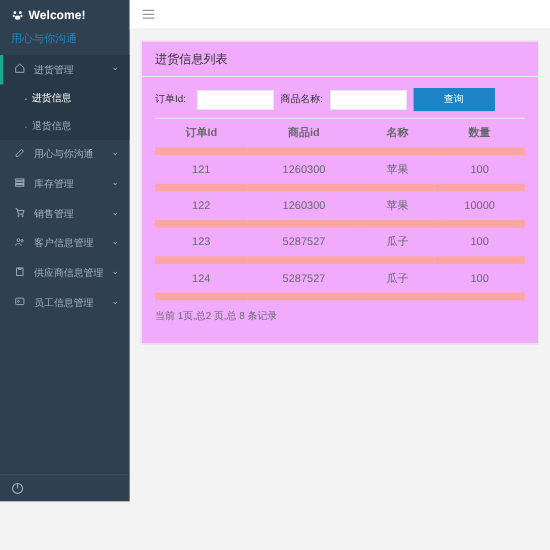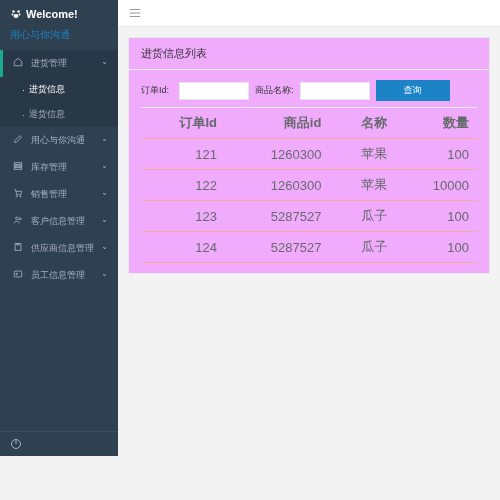--- a/index.html
+++ b/index.html
@@ -30,21 +30,21 @@
 .panel { background: #f0abfc; border: 1px solid #e7eaec; }
 .panel-h { padding: 8px 12px; border-bottom: 1px solid #e7eaec; font-size: 11px; color: #333; }
 .panel-b { padding: 10px 12px; }
 
 .frow { display: flex; align-items: center; gap: 6px; margin-bottom: 6px; flex-wrap: wrap; }
 .flabel { font-size: 9px; color: #333; min-width: 32px; }
 .finput { border: 1px solid #e5e6e7; padding: 3px 4px; font-size: 9px; width: 70px; height: 18px; }
 .fbtn { background: #1c84c6; color: #fff; border: none; padding: 4px 28px; font-size: 9px; cursor: pointer; }
 
 .tbl { width: 100%; border-collapse: collapse; margin-top: 6px; }
-.tbl th, .tbl td { text-align: right; padding: 6px 8px; border-bottom: 1px solid #fca5a5; font-size: 13px; color: #676a6c; }
+.tbl th, .tbl td { text-align: center; padding: 6px 8px; border-bottom: 7px solid #fca5a5; font-size: 10px; color: #676a6c; }
 .tbl th { border-top: 1px solid #e7eaec; font-weight: bold; }
 
 .pager { padding: 8px 0; font-size: 9px; color: #676a6c; }
 
 svg { display: block; }
 </style>
 </head>
 <body>
 
 <div class="app">
@@ -206,17 +206,18 @@
                 </tr>
                 <tr>
                   <td>124</td>
                   <td>5287527</td>
                   <td>瓜子</td>
                   <td>100</td>
                 </tr>
               </tbody>
           </table>
 
+          <div class="pager">当前 1页,总2 页,总 8 条记录</div>
         </div>
       </div>
     </div>
   </main>
 </div>
 
 </body></html>

